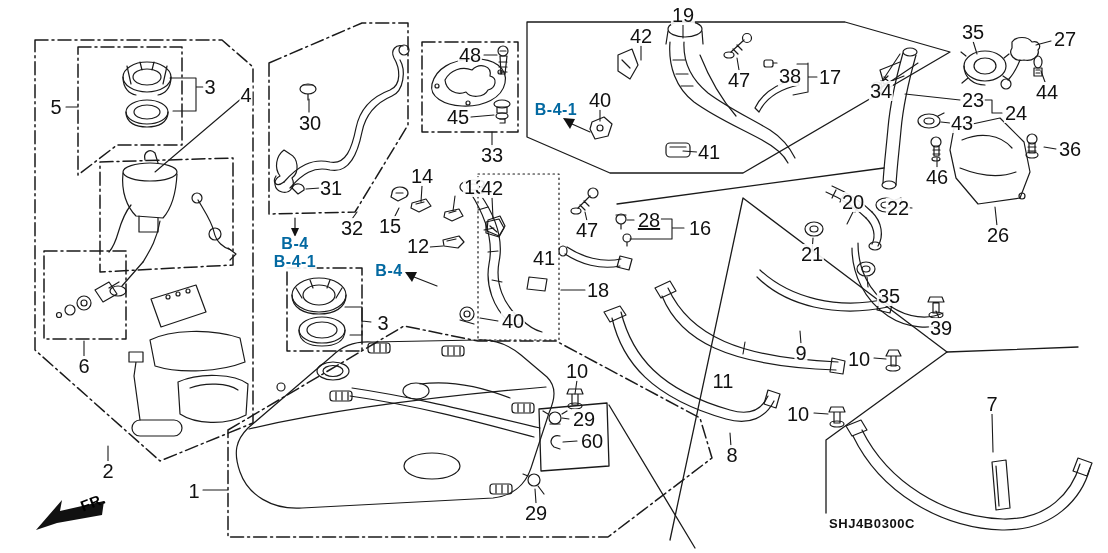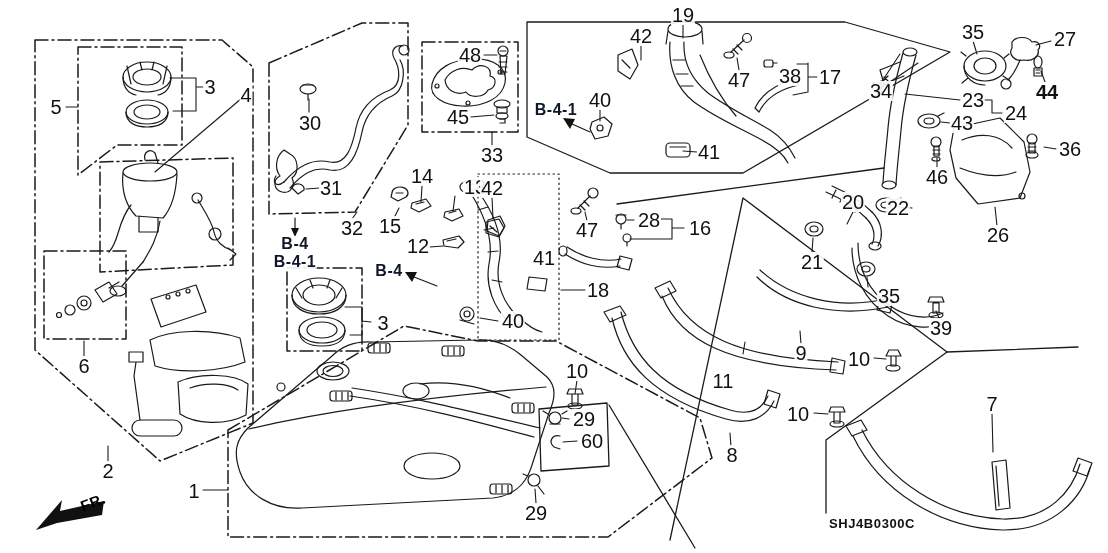--- a/index.html
+++ b/index.html
@@ -3,21 +3,21 @@
 <meta charset="utf-8">
 <style>
   html,body{margin:0;padding:0;background:#e8e8e8;}
   #stage{position:relative;width:1108px;height:553px;background:#ffffff;overflow:hidden;
          font-family:"Liberation Sans",sans-serif;}
   #art{position:absolute;left:0;top:0;}
   #labels{position:absolute;left:0;top:0;width:100%;height:100%;}
   .callout{position:absolute;transform:translate(-50%,-50%);font:20px "Liberation Sans",sans-serif;
            color:#111;line-height:1;background:rgba(255,255,255,.9);padding:0 1px;white-space:nowrap;}
   .ref{position:absolute;transform:translate(-50%,-50%);font:bold 16px "Liberation Sans",sans-serif;
-       color:#0f172a;line-height:1;background:rgba(255,255,255,.9);white-space:nowrap;letter-spacing:.5px;}
+       color:#0369a1;line-height:1;background:rgba(255,255,255,.9);white-space:nowrap;letter-spacing:.5px;}
   .code{position:absolute;left:872px;top:523px;transform:translate(-50%,-50%);
         font:bold 13px "Liberation Sans",sans-serif;color:#111;letter-spacing:.6px;}
   .fr{position:absolute;left:93px;top:502px;transform:translate(-50%,-50%) rotate(-21deg);
       font:bold 15px "Liberation Sans",sans-serif;color:#000;letter-spacing:.5px;}
 </style>
 </head>
 <body>
 
 <div id="stage">
 <svg id="art" width="1108" height="553" viewBox="0 0 1108 553" fill="none" stroke="#1a1a1a" stroke-width="1.2" stroke-linecap="round" stroke-linejoin="round">
@@ -363,48 +363,48 @@
       <span class="callout" style="left: 723px; top: 333px; margin-top: 48px;">11</span>
       <span class="callout" style="left: 418px; top: 246px;">12</span>
       <span class="callout" style="left: 455px; top: 187px; margin-left: 20px;">13</span>
       <span class="callout" style="left: 422px; top: 176px;">14</span>
       <span class="callout" style="left: 390px; top: 226px;">15</span>
       <span class="callout" style="left: 700px; top: 228px;">16</span>
       <span class="callout" style="left: 830px; top: 77px;">17</span>
       <span class="callout" style="left: 598px; top: 290px;">18</span>
       <span class="callout" style="left: 683px; top: 15px;">19</span>
       <span class="callout" style="left: 853px; top: 202px;">20</span>
-      <span class="callout" style="left: 812px; top: 262px; text-align: right;">21</span>
+      <span class="callout" style="left: 812px; top: 254px; text-align: right;">21</span>
       <span class="callout" style="left: 898px; top: 208px;">22</span>
       <span class="callout" style="left: 973px; top: 100px;">23</span>
       <span class="callout" style="left: 1016px; top: 113px;">24</span>
       <span class="callout" style="left: 973px; top: 32px;">35</span>
       <span class="callout" style="left: 998px; top: 235px;">26</span>
       <span class="callout" style="left: 1065px; top: 39px;">27</span>
-      <span class="callout" style="left: 649px; top: 220px;">28</span>
+      <span class="callout" style="left: 649px; top: 220px; text-decoration: underline;">28</span>
       <span class="callout" style="left: 584px; top: 419px;">29</span>
       <span class="callout" style="left: 536px; top: 513px;">29</span>
       <span class="callout" style="left: 310px; top: 123px;">30</span>
       <span class="callout" style="left: 331px; top: 188px; text-align: right;">31</span>
       <span class="callout" style="left: 352px; top: 228px;">32</span>
       <span class="callout" style="left: 492px; top: 155px;">33</span>
       <span class="callout" style="left: 881px; top: 91px;">34</span>
       <span class="callout" style="left: 868px; top: 296px; margin-left: 21px;">35</span>
       <span class="callout" style="left: 1070px; top: 149px;">36</span>
       <span class="callout" style="left: 592px; top: 441px;">60</span>
       <span class="callout" style="left: 790px; top: 76px;">38</span>
       <span class="callout" style="left: 941px; top: 328px;">39</span>
       <span class="callout" style="left: 600px; top: 100px;">40</span>
       <span class="callout" style="left: 513px; top: 321px;">40</span>
       <span class="callout" style="left: 709px; top: 152px;">41</span>
       <span class="callout" style="left: 544px; top: 258px;">41</span>
       <span class="callout" style="left: 641px; top: 36px;">42</span>
       <span class="callout" style="left: 492px; top: 188px;">42</span>
       <span class="callout" style="left: 962px; top: 123px;">43</span>
-      <span class="callout" style="left: 1047px; top: 92px; font-weight: bold;">44</span>
+      <span class="callout" style="left: 1047px; top: 92px;">44</span>
       <span class="callout" style="left: 458px; top: 117px;">45</span>
       <span class="callout" style="left: 937px; top: 177px;">46</span>
       <span class="callout" style="left: 739px; top: 80px;">47</span>
       <span class="callout" style="left: 587px; top: 230px;">47</span>
       <span class="callout" style="left: 470px; top: 55px;">48</span>
       <span class="ref" style="left: 295px; top: 244px;">B-4</span>
       <span class="ref" style="left: 295px; top: 262px;">B-4-1</span>
       <span class="ref" style="left: 389px; top: 271px;">B-4</span>
       <span class="ref" style="left: 556px; top: 110px;">B-4-1</span>
     </div>

